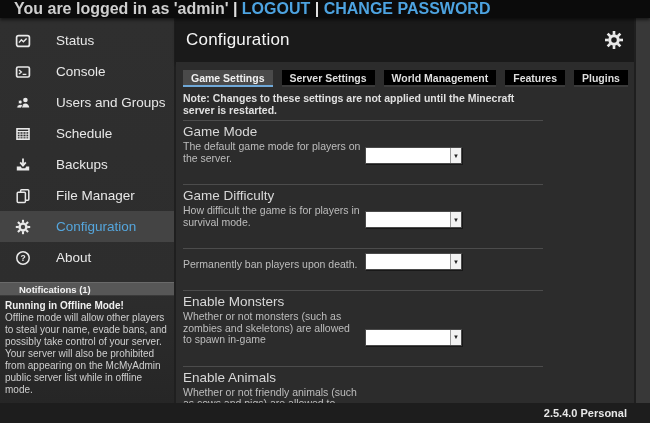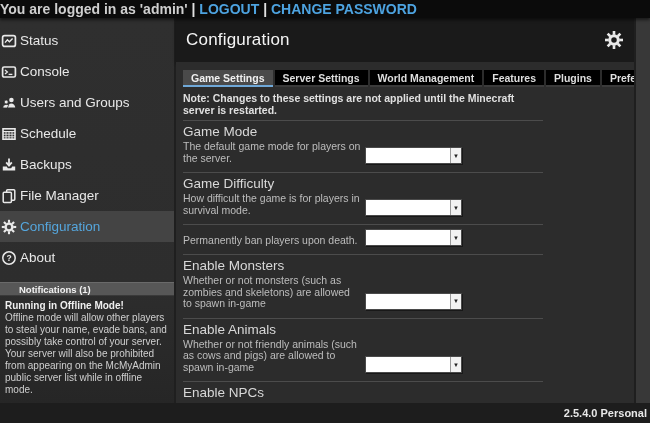--- a/index.html
+++ b/index.html
@@ -8,41 +8,41 @@
     font-family:"Liberation Sans", sans-serif;
     background:#2d2d2d;
     color:#e6e6e6;
     -webkit-font-smoothing:antialiased;
   }
   .app { width:650px; height:423px; display:flex; flex-direction:column; }
 
   
   .topbar {
     height:18px; flex:0 0 18px; background:#0b0b0b;
-    display:flex; align-items:center; padding-left:0;
-    font-size:14px; font-weight:bold; color:#cfcfcf; white-space:pre;
+    display:flex; align-items:center; padding-left:14px;
+    font-size:16px; font-weight:bold; color:#cfcfcf; white-space:pre;
     box-shadow:0 2px 3px rgba(0,0,0,0.55); position:relative; z-index:5;
   }
   .topbar a { color:#4da3e0; text-decoration:none; cursor:pointer; }
   .topbar .sep { color:#e0e0e0; }
 
   
   .middle { flex:1 1 auto; display:flex; min-height:0; }
 
   
   .sidebar {
     width:176px; flex:0 0 176px;
     background:linear-gradient(#2f2f2f, #2d2d2d 70%, #262626);
     border-right:2px solid #1f1f1f;
     display:flex; flex-direction:column; overflow:hidden;
   }
   .nav { padding-top:7px; }
   .nav-item {
-    height:31px; display:flex; align-items:center; gap:3px;
-    font-size:13.5px; color:#e8e8e8; cursor:pointer;
+    height:31px; display:flex; align-items:center; gap:25px;
+    padding-left:14px; font-size:13.5px; color:#e8e8e8; cursor:pointer;
   }
   .nav-item.active { background:#444444; color:#55a6dd; }
   .nav-icon { width:17px; height:17px; display:inline-flex; align-items:center; justify-content:center; }
   .nav-icon svg { width:16px; height:16px; display:block; }
 
   .notif-header {
     margin-top:9px; height:14px; background:#575757;
     font-size:9.5px; font-weight:bold; color:#f2f2f2;
     display:flex; align-items:center; padding-left:19px;
     border-top:1px solid #6a6a6a; border-bottom:1px solid #3a3a3a;
@@ -60,56 +60,56 @@
     display:flex; align-items:center; padding:0 10px;
     box-shadow:0 2px 3px rgba(0,0,0,0.45);
   }
   .page-title { font-size:17px; color:#f5f5f5; letter-spacing:0.2px; }
   .header-gear { margin-left:auto; width:20px; height:20px; cursor:pointer; }
   .header-gear svg { width:20px; height:20px; display:block; }
 
   .pane { flex:1 1 auto; background:#2c2c2c; padding:0 0 0 7px; overflow:hidden; }
 
   
-  .tabs { display:flex; gap:2px; margin-top:8px;border-radius:7px; }
+  .tabs { display:flex; gap:9px; margin-top:8px;border-radius:7px; }
   .tab {
     height:17px; padding:0 8px; display:flex; align-items:center;
     background:#000000; color:#dedede; font-size:10.5px; font-weight:bold;
     cursor:pointer; border-bottom:2px solid #3a3a3a; white-space:nowrap;
   }
   .tab.active { background:#4a4a4a; border-bottom:2px solid #6fa8d8; color:#f0f0f0; }
 
   .note {
     width:360px; padding:5px 0 4px; font-size:10.5px; font-weight:bold;
     color:#e0e0e0; border-bottom:1px solid #4c4c4c;
   }
 
   
-  .setting { width:360px; border-bottom:1px solid #4c4c4c; padding:3px 0 8px; }
+  .setting { width:360px; border-bottom:1px solid #4c4c4c; padding:3px 0 20px; }
   .setting:last-child { border-bottom:none; }
   .setting-title { font-size:13.5px; font-weight:normal; color:#d8d8d8; line-height:15px; margin-bottom:2px; }
   .setting-row { display:flex; align-items:flex-end; }
   .setting-desc { width:178px; font-size:10.5px; line-height:11.5px; color:#bdbdbd; }
   .select {
     margin-left:4px; margin-top:1px; width:97px; height:17px; background:#ffffff;
     border:1px solid #4a4a4a; box-shadow:1px 1px 0 rgba(0,0,0,0.45);
     display:flex; align-items:stretch; cursor:pointer;
   }
   .select-value { flex:1 1 auto; font-size:10px; color:#111; padding:2px 3px; overflow:hidden; }
   .select-arrow {
     flex:0 0 11px; border-left:1px solid #9a9a9a; background:#f2f2f2;
     display:flex; align-items:center; justify-content:center;
     font-size:6px; color:#222;
   }
 
   
   .footer {
     height:20px; flex:0 0 20px; background:#1d1d1d;
     display:flex; align-items:center; justify-content:flex-end;
-    padding-right:3px; font-size:11px; font-weight:bold; color:#e8e8e8;
+    padding-right:23px; font-size:11px; font-weight:bold; color:#e8e8e8;
   }
 </style>
 </head>
 <body>
 
 <div class="app">
 
   <div class="topbar">
     <span>You are logged in as 'admin'</span><span class="sep"> | </span><a>LOGOUT</a><span class="sep"> | </span><a>CHANGE PASSWORD</a>
   </div>

